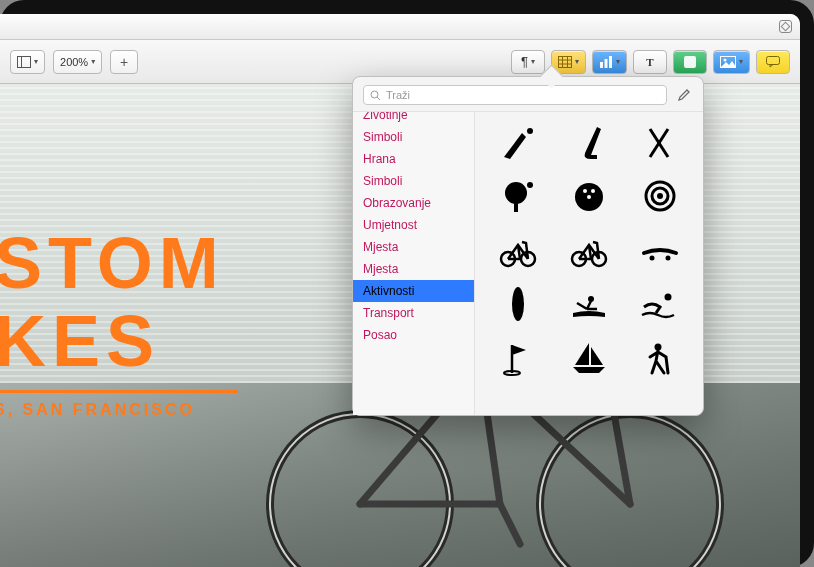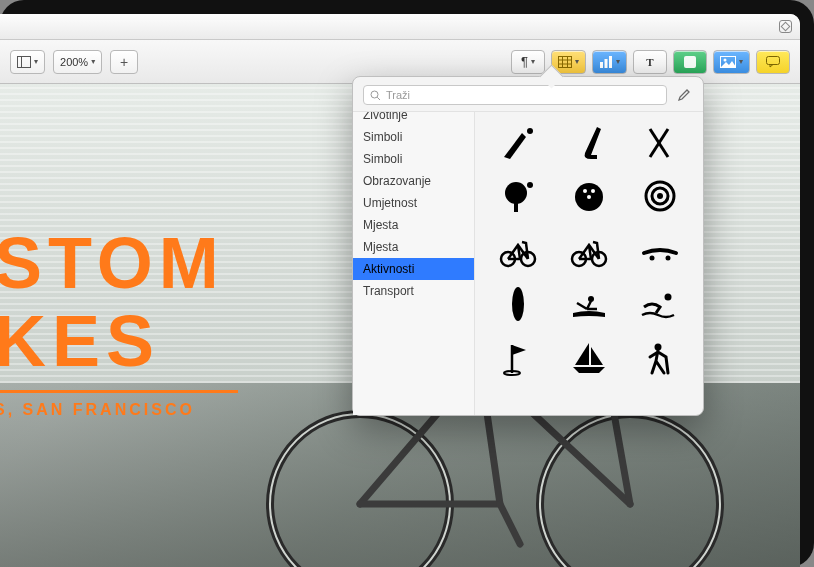--- a/index.html
+++ b/index.html
@@ -163,21 +163,21 @@
   .pop-body { flex:1; display:flex; overflow:hidden; border-top:1px solid #e2e2e2; }
   .cat-list {
     width: 122px;
     overflow-y:auto;
     background:#f7f7f7;
     border-right:1px solid #e2e2e2;
   }
   .cat-item {
     padding: 4px 10px;
     font-size: 12px;
-    color:#404040;
+    color:#be185d;
     cursor:pointer;
     white-space: nowrap;
   }
   .cat-item.selected { background:#2f7bff; color:#000000; }
   .shape-grid {
     flex:1;
     overflow-y:auto;
     padding: 10px 12px 6px 12px;
     display:grid;
     grid-template-columns: repeat(3, 1fr);
@@ -313,27 +313,29 @@
         <div class="pencil">
           <svg width="14" height="14" viewBox="0 0 14 14">
               <path d="M2 12 L3 9 L10 2 L12 4 L5 11 Z" fill="none" stroke="#6a6a6a" stroke-width="1.3"></path>
             </svg>
         </div>
       </div>
       <div class="pop-body">
         <div class="cat-list" id="cat-list">
             <div class="cat-item" style="margin-top: -8px;">Životinje</div>
             <div class="cat-item">Simboli</div>
+            <div class="cat-item">Hrana</div>
             <div class="cat-item">Simboli</div>
             <div class="cat-item">Obrazovanje</div>
             <div class="cat-item">Umjetnost</div>
             <div class="cat-item">Mjesta</div>
             <div class="cat-item">Mjesta</div>
             <div class="cat-item selected">Aktivnosti</div>
             <div class="cat-item">Transport</div>
+            <div class="cat-item">Posao</div>
           </div>
         <div class="shape-grid" id="shape-grid">
             <div class="shape">
               <svg viewBox="0 0 44 38">
                 <path d="M8 34 L26 10 L30 14 L14 36 Z" fill="#000"></path>
                 <circle cx="34" cy="8" r="3" fill="#000"></circle>
               </svg>
             </div>
             <div class="shape">
               <svg viewBox="0 0 44 38">

